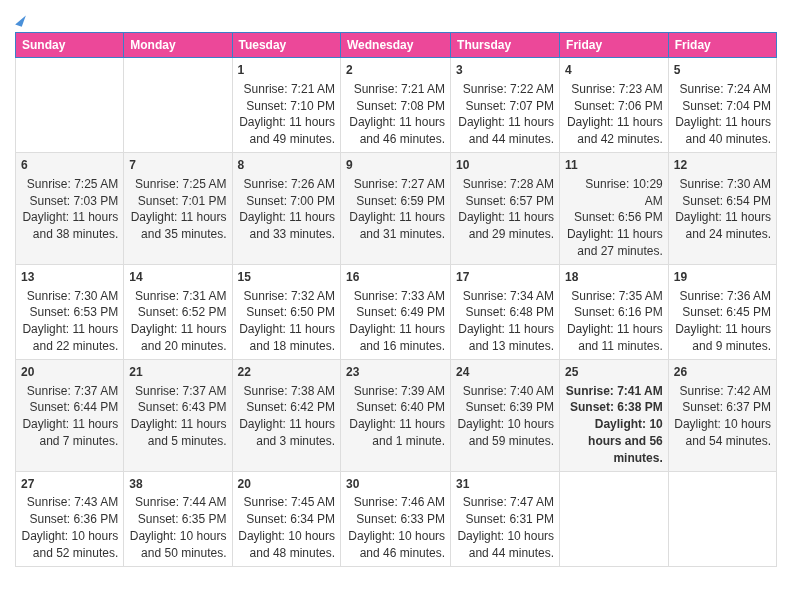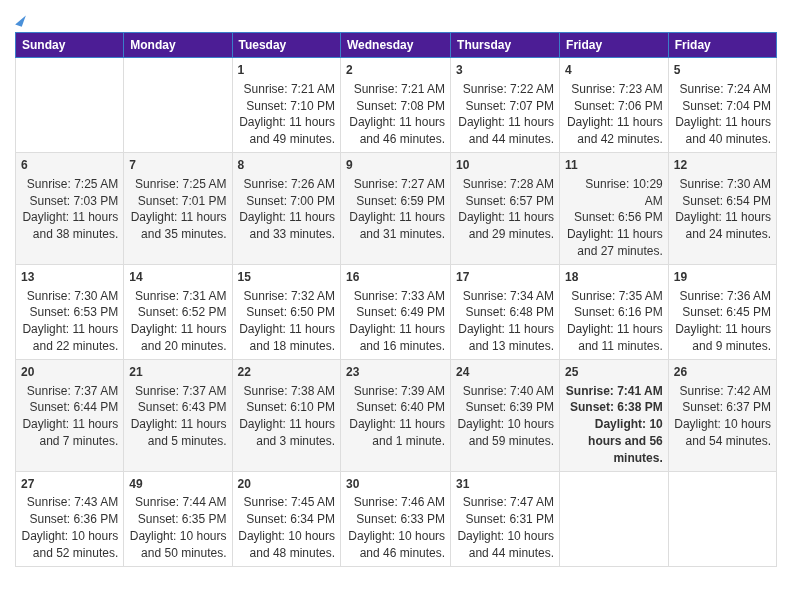--- a/index.html
+++ b/index.html
@@ -60,21 +60,21 @@
       font-size: 14px;
       color: #555;
       margin-top: 2px;
     }
     .calendar {
       width: 100%;
       border-collapse: collapse;
       margin-top: 4px;
     }
     .calendar th {
-      background-color: #4c1d95;
+      background-color: #ec4899;
       color: #fff;
       font-size: 12px;
       font-weight: bold;
       padding: 5px 6px;
       text-align: left;
       border: 1px solid #3a7ec9;
     }
     .calendar td {
       border: 1px solid #ddd;
       vertical-align: top;
@@ -265,21 +265,21 @@
         </td>
         <td>
           <span class="day-number">21</span>
           <div class="day-info" style="white-space: pre-line;">Sunrise: 7:37 AM
 Sunset: 6:43 PM
 Daylight: 11 hours and 5 minutes.</div>
         </td>
         <td>
           <span class="day-number">22</span>
           <div class="day-info" style="white-space: pre-line;">Sunrise: 7:38 AM
-Sunset: 6:10 PM
+Sunset: 6:42 PM
 Daylight: 11 hours and 3 minutes.</div>
         </td>
         <td>
           <span class="day-number">23</span>
           <div class="day-info" style="white-space: pre-line;">Sunrise: 7:39 AM
 Sunset: 6:40 PM
 Daylight: 11 hours and 1 minute.</div>
         </td>
         <td>
           <span class="day-number">24</span>
@@ -301,21 +301,21 @@
         </td>
       </tr>
       <tr>
         <td>
           <span class="day-number">27</span>
           <div class="day-info" style="white-space: pre-line;">Sunrise: 7:43 AM
 Sunset: 6:36 PM
 Daylight: 10 hours and 52 minutes.</div>
         </td>
         <td>
-          <span class="day-number">49</span>
+          <span class="day-number">38</span>
           <div class="day-info" style="white-space: pre-line;">Sunrise: 7:44 AM
 Sunset: 6:35 PM
 Daylight: 10 hours and 50 minutes.</div>
         </td>
         <td>
           <span class="day-number">20</span>
           <div class="day-info" style="white-space: pre-line;">Sunrise: 7:45 AM
 Sunset: 6:34 PM
 Daylight: 10 hours and 48 minutes.</div>
         </td>

